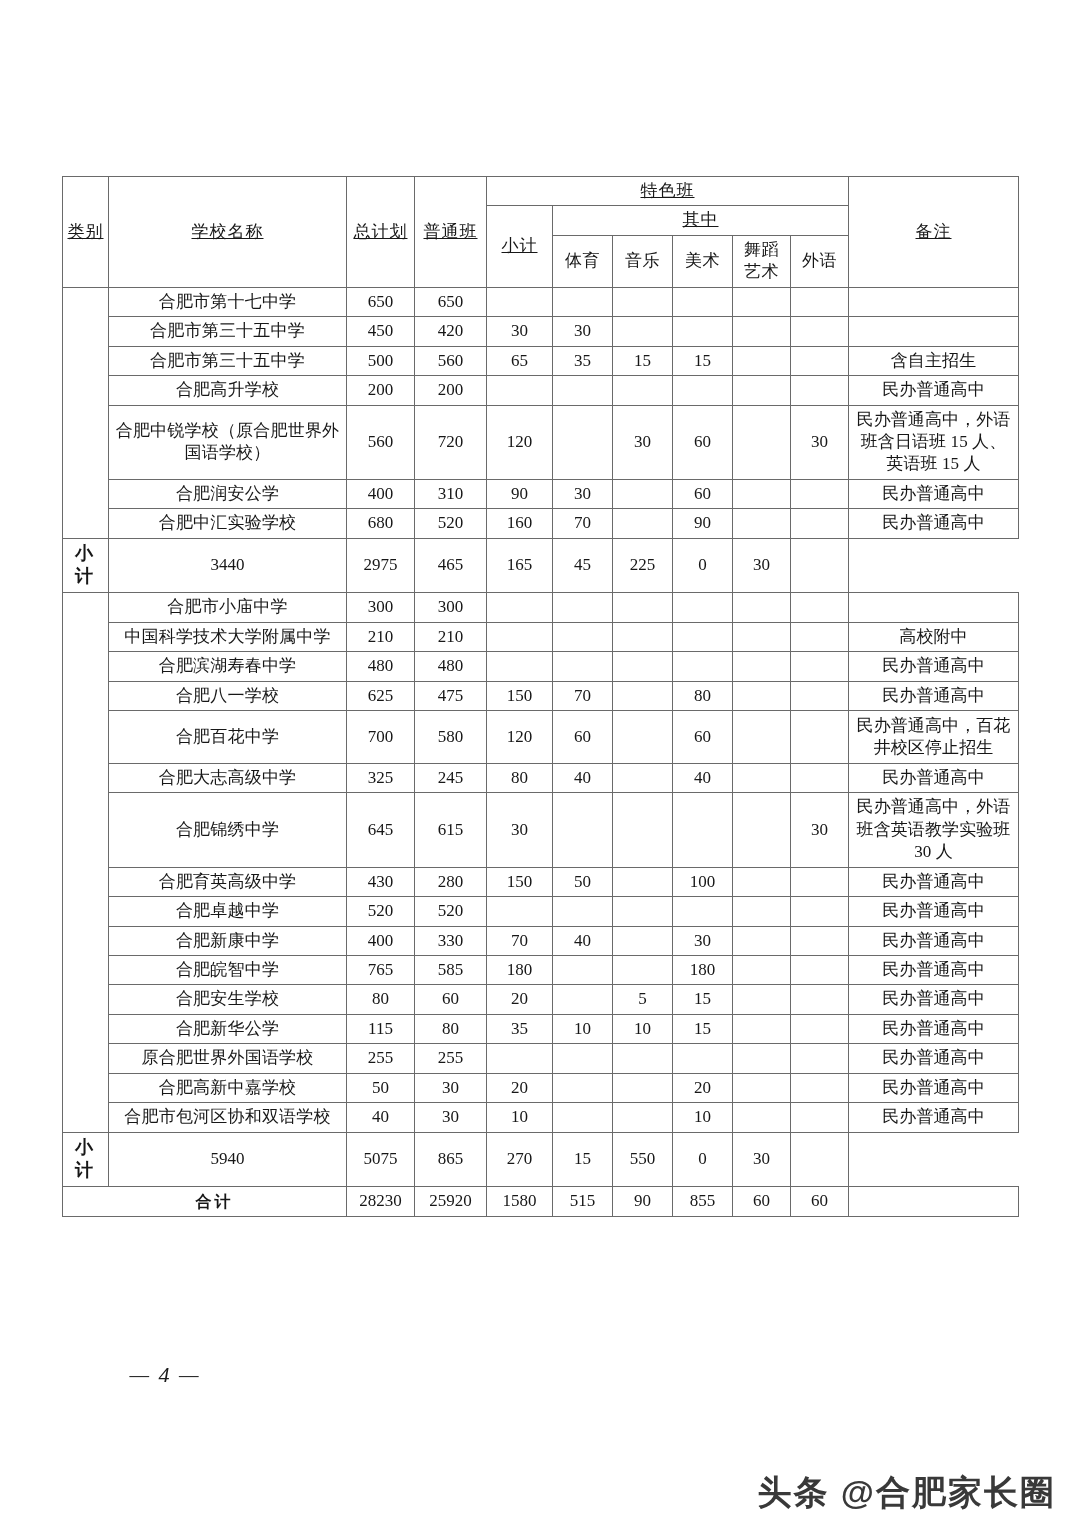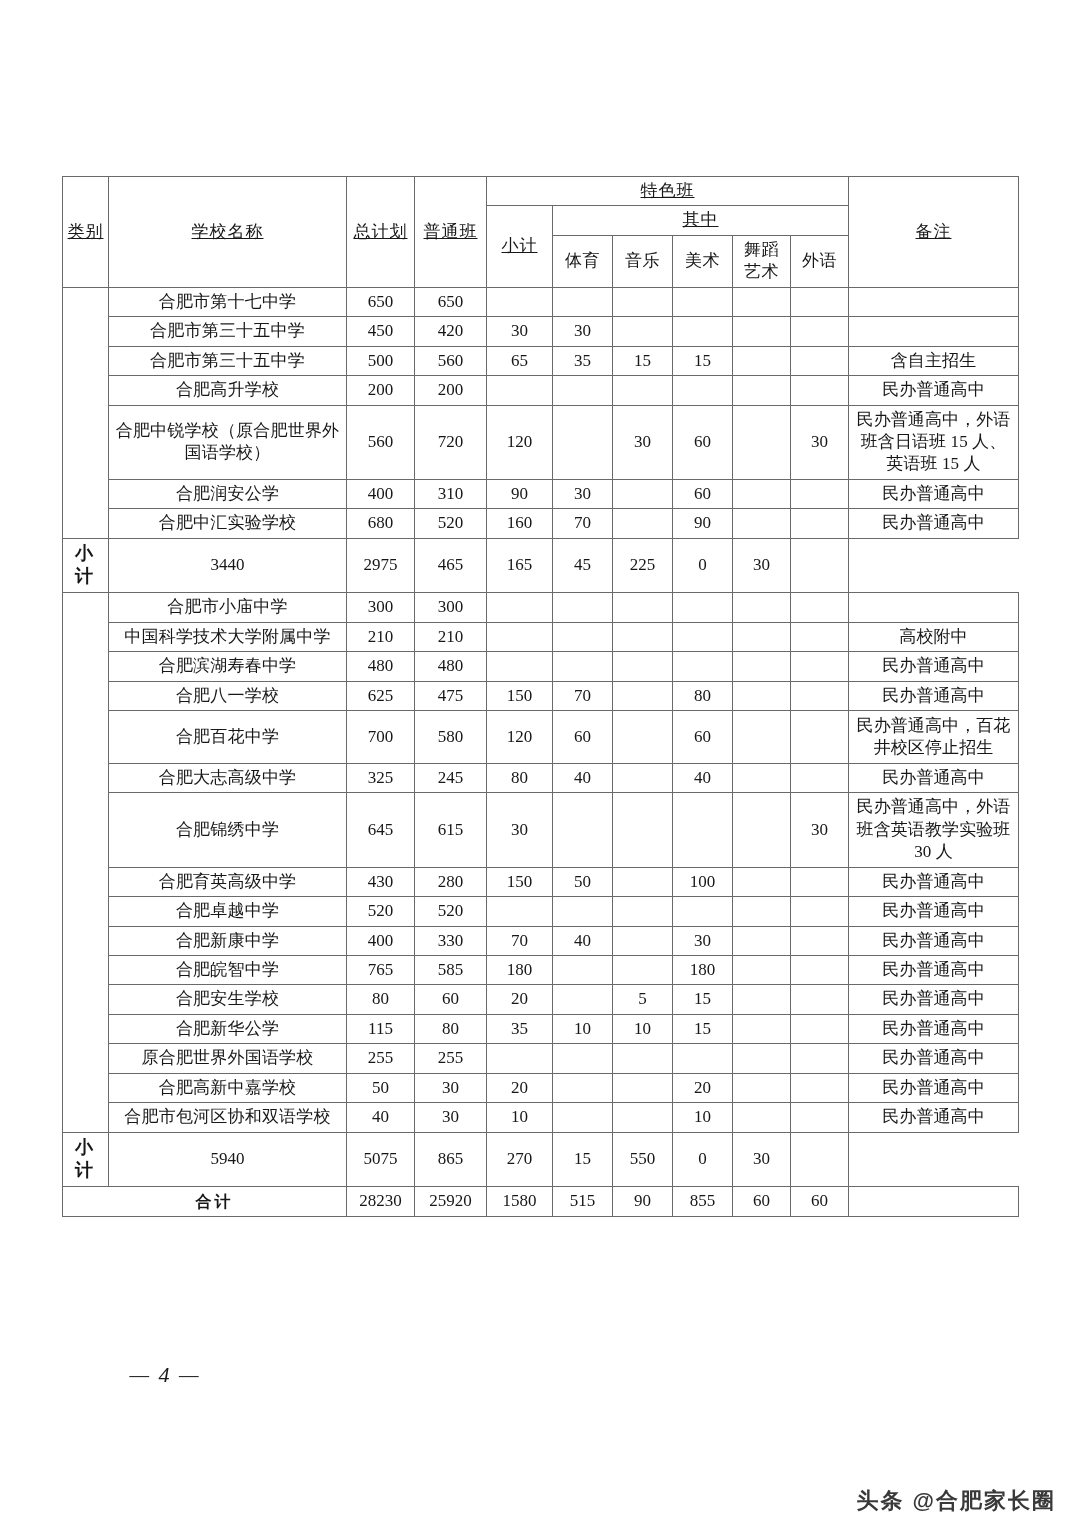--- a/index.html
+++ b/index.html
@@ -84,21 +84,21 @@
     font-size:22px;
     font-style:italic;
     color:#1b1b1b;
     letter-spacing:2px;
   }
 
   .watermark{
     position:absolute;
     right:24px; bottom:12px;
     font-family:"Liberation Sans","DejaVu Sans",sans-serif;
-    font-size:22px;
+    font-size:34px;
     font-weight:bold;
     color:#2b2b2b;
     letter-spacing:2px;
     opacity:.93;
     white-space:nowrap;
   }
 </style>
 </head>
 <body>
 

